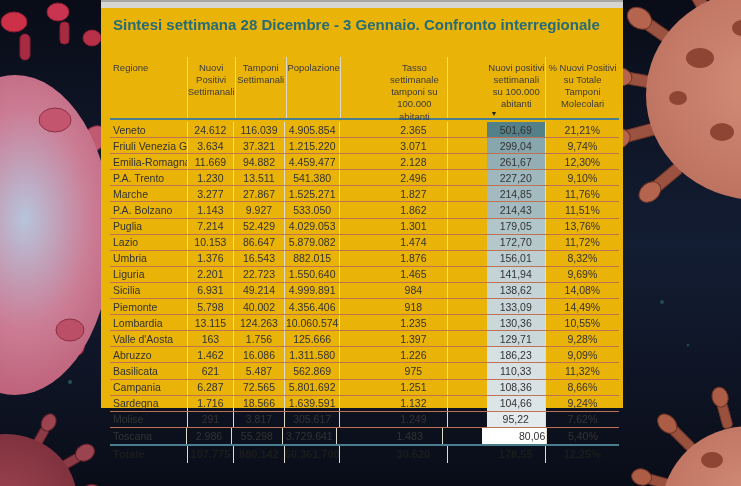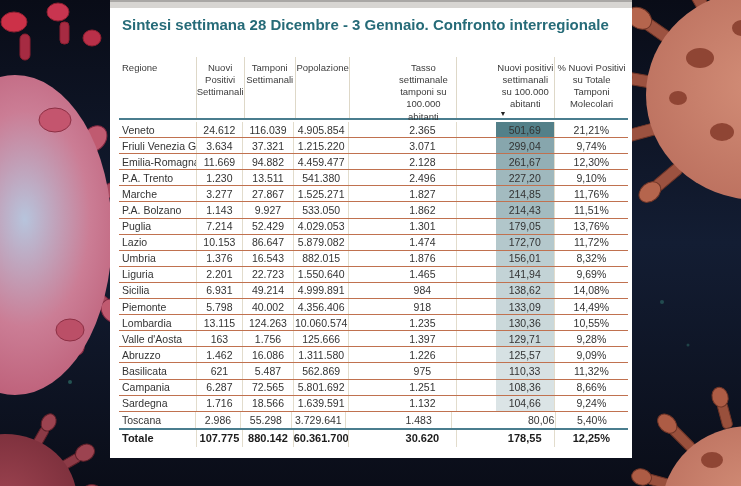--- a/index.html
+++ b/index.html
@@ -4,22 +4,22 @@
 <style>
   html,body { margin:0; padding:0; }
   body {
     width:741px; height:486px; overflow:hidden; position:relative;
     background:#0b0f1d;
     font-family:"Liberation Sans", sans-serif;
   }
   #bg { position:absolute; left:0; top:0; width:741px; height:486px; }
 
   #panel {
-    position:absolute; left:110px; top:0; width:522px; height:458px;
-    background:#ffffff; box-sizing:border-box;
+    position:absolute; left:101px; top:0; width:522px; height:408px;
+    background:#eab308; box-sizing:border-box;
   }
   #top-strip {
     height:6px; background:#d7d5d2; border-top:2px solid #a9a7a5;
   }
   #title {
     margin:8px 0 0 12px; font-size:15px; font-weight:bold; color:#266b78;
   }
   #table {
     position:absolute; left:9px; top:57px; width:509px;
   }
@@ -341,21 +341,21 @@
     <div class="cell c4">1.397</div>
     <div class="cell c5" style="background-color: rgb(202, 216, 218);">129,71</div>
     <div class="cell c6 last">9,28%</div>
   </div>
         <div class="row">
     <div class="cell c0 left">Abruzzo</div>
     <div class="cell c1">1.462</div>
     <div class="cell c2">16.086</div>
     <div class="cell c3">1.311.580</div>
     <div class="cell c4">1.226</div>
-    <div class="cell c5" style="background-color: rgb(214, 225, 227);">125,57</div>
+    <div class="cell c5" style="background-color: rgb(214, 225, 227);">186,23</div>
     <div class="cell c6 last">9,09%</div>
   </div>
         <div class="row">
     <div class="cell c0 left">Basilicata</div>
     <div class="cell c1">621</div>
     <div class="cell c2">5.487</div>
     <div class="cell c3">562.869</div>
     <div class="cell c4">975</div>
     <div class="cell c5" style="background-color: rgb(215, 225, 227);">110,33</div>
     <div class="cell c6 last">11,32%</div>
@@ -370,20 +370,29 @@
     <div class="cell c6 last">8,66%</div>
   </div>
         <div class="row">
     <div class="cell c0 left">Sardegna</div>
     <div class="cell c1">1.716</div>
     <div class="cell c2">18.566</div>
     <div class="cell c3">1.639.591</div>
     <div class="cell c4">1.132</div>
     <div class="cell c5" style="background-color: rgb(219, 228, 230);">104,66</div>
     <div class="cell c6 last">9,24%</div>
+  </div>
+        <div class="row">
+    <div class="cell c0 left">Molise</div>
+    <div class="cell c1">291</div>
+    <div class="cell c2">3.817</div>
+    <div class="cell c3">305.617</div>
+    <div class="cell c4">1.249</div>
+    <div class="cell c5" style="background-color: rgb(227, 235, 236);">95,22</div>
+    <div class="cell c6 last">7,62%</div>
   </div>
         <div class="row">
     <div class="cell c0 left">Toscana</div>
     <div class="cell c1">2.986</div>
     <div class="cell c2">55.298</div>
     <div class="cell c3">3.729.641</div>
     <div class="cell c4">1.483</div>
     <div class="cell c5" style="background-color: rgb(255, 255, 255); padding-left: 36px;">80,06</div>
     <div class="cell c6 last">5,40%</div>
   </div>

